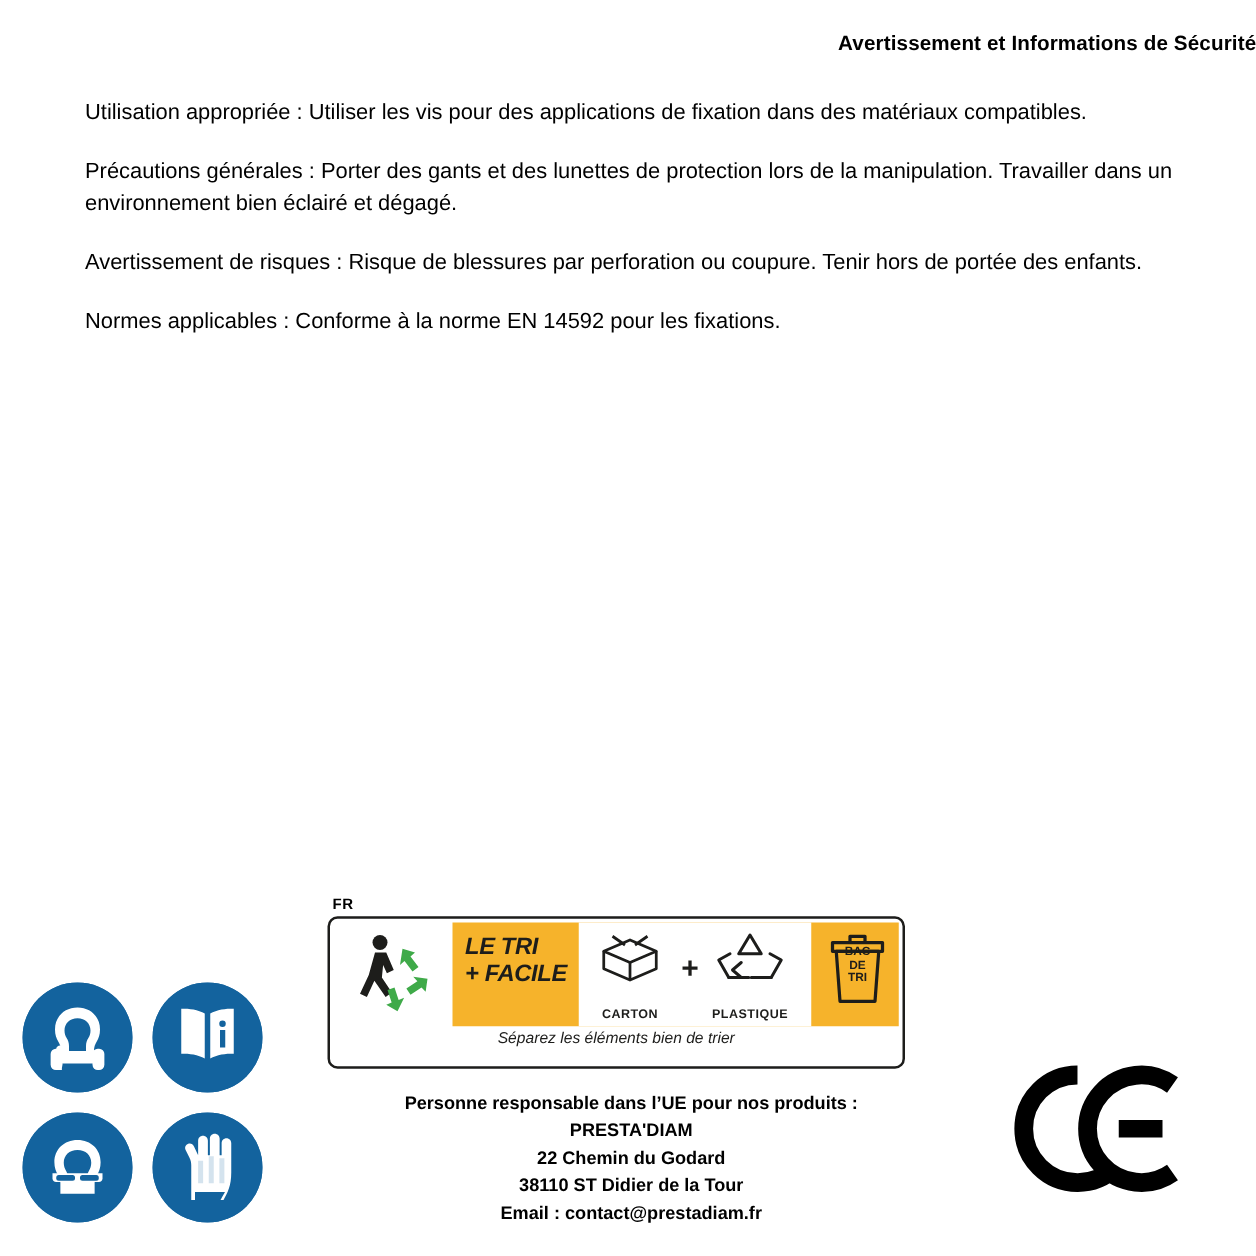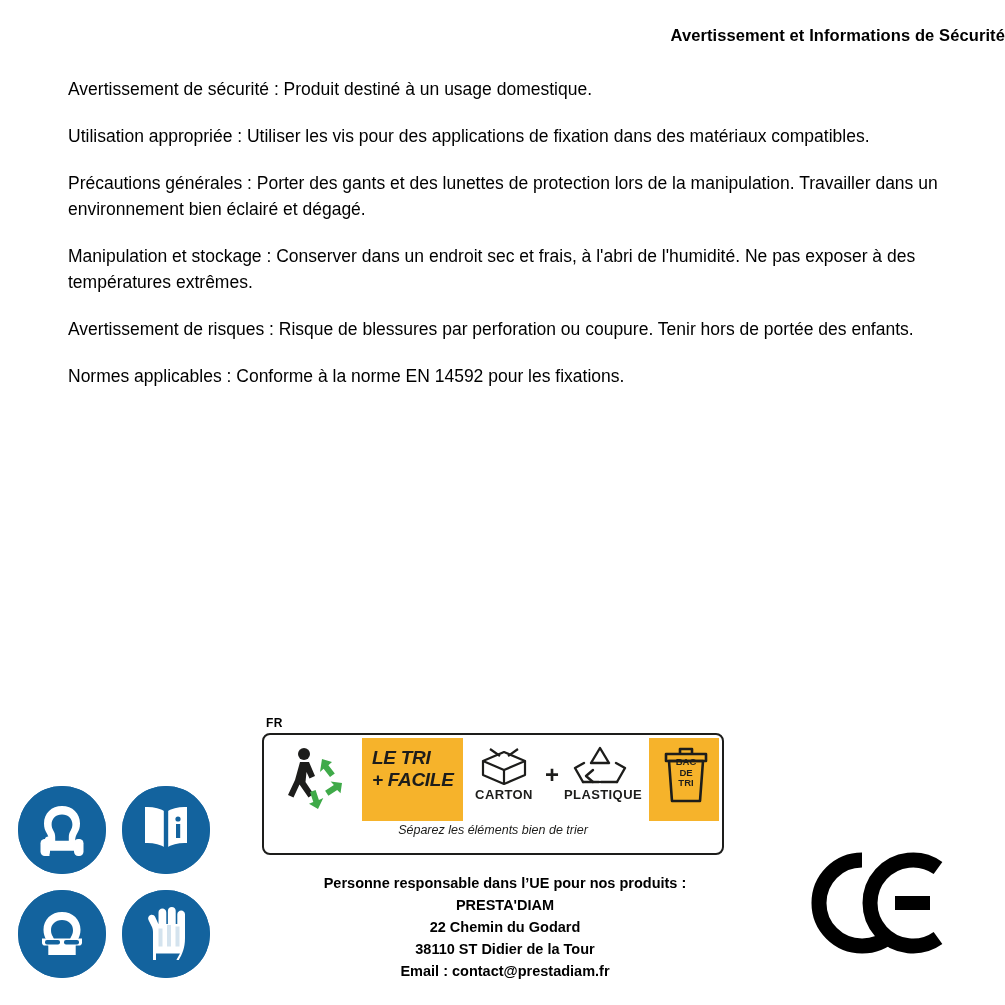--- a/index.html
+++ b/index.html
@@ -130,24 +130,24 @@
   .tri-carton, .tri-plastique {
     position: absolute;
     top: 8px;
     width: 72px;
     text-align: center;
   }
   .tri-carton { left: 204px; }
   .tri-plastique { left: 300px; }
   .tri-carton svg, .tri-plastique svg { display:block; margin: 0 auto; }
   .tri-sub {
-    font-size: 13px;
+    font-size: 10px;
     font-weight: bold;
     letter-spacing: 0.4px;
-    margin-top: 0;
+    margin-top: 19px;
     color: #1d1d1b;
   }
   .tri-plus {
     position: absolute;
     left: 281px;
     top: 26px;
     font-size: 24px;
     font-weight: bold;
     color: #1d1d1b;
   }
@@ -204,24 +204,22 @@
   .ce-mark svg { display: block; }
 </style>
 </head>
 <body>
 
 <div class="page">
 
   <div class="doc-title">Avertissement et Informations de Sécurité</div>
 
   <div class="body-text">
-    <p class="para">Avertissement de sécurité : Produit destiné à un usage domestique.</p>
     <p class="para">Utilisation appropriée : Utiliser les vis pour des applications de fixation dans des matériaux compatibles.</p>
     <p class="para">Précautions générales : Porter des gants et des lunettes de protection lors de la manipulation. Travailler dans un environnement bien éclairé et dégagé.</p>
-    <p class="para">Manipulation et stockage : Conserver dans un endroit sec et frais, à l'abri de l'humidité. Ne pas exposer à des températures extrêmes.</p>
     <p class="para">Avertissement de risques : Risque de blessures par perforation ou coupure. Tenir hors de portée des enfants.</p>
     <p class="para">Normes applicables : Conforme à la norme EN 14592 pour les fixations.</p>
   </div>
 
   <div class="pictos">
 
     <div class="picto p1">
       <svg viewBox="0 0 88 88" aria-hidden="true">
         <circle cx="44" cy="44" r="44" fill="#13639e"></circle>
         <path d="M44 20c-10.5 0-18 7.4-18 17.5 0 4.2 1.1 7 2.6 9.6 1.4 2.4 2.2 4.4 2.2 7.4v10.2h26.4V54.5c0-3 .8-5 2.2-7.4 1.5-2.6 2.6-5.4 2.6-9.6C62 27.4 54.5 20 44 20z" fill="#ffffff"></path>

